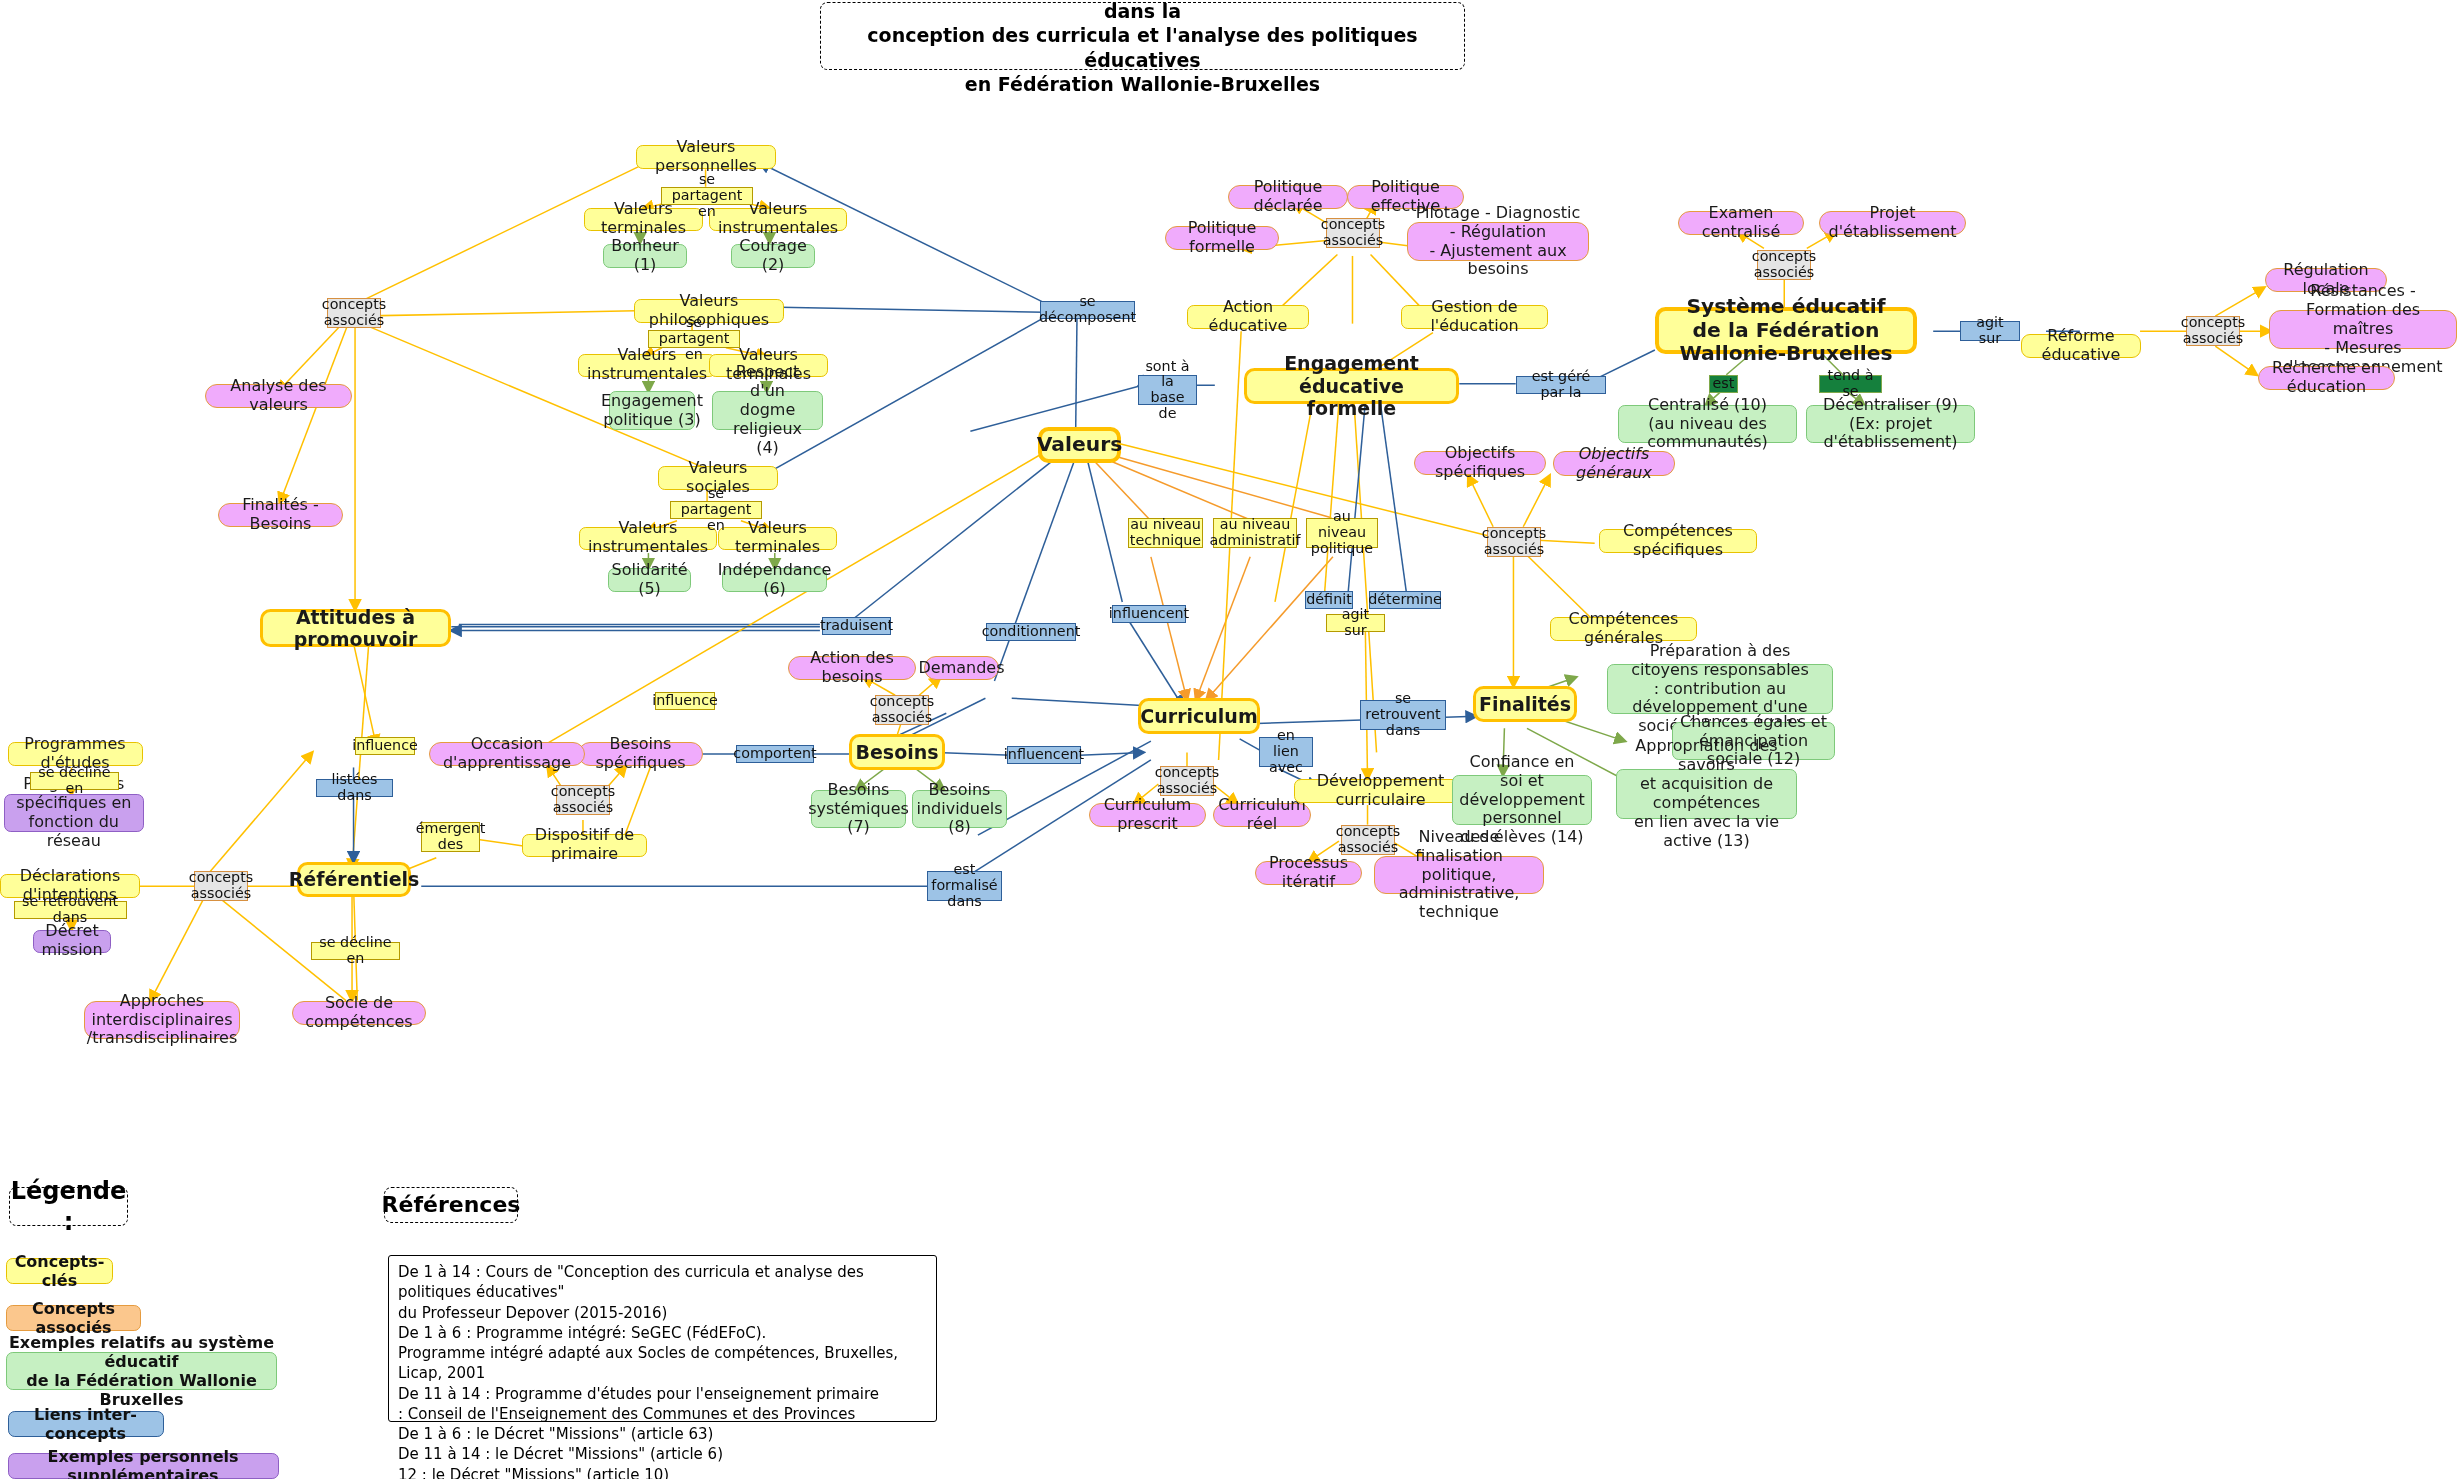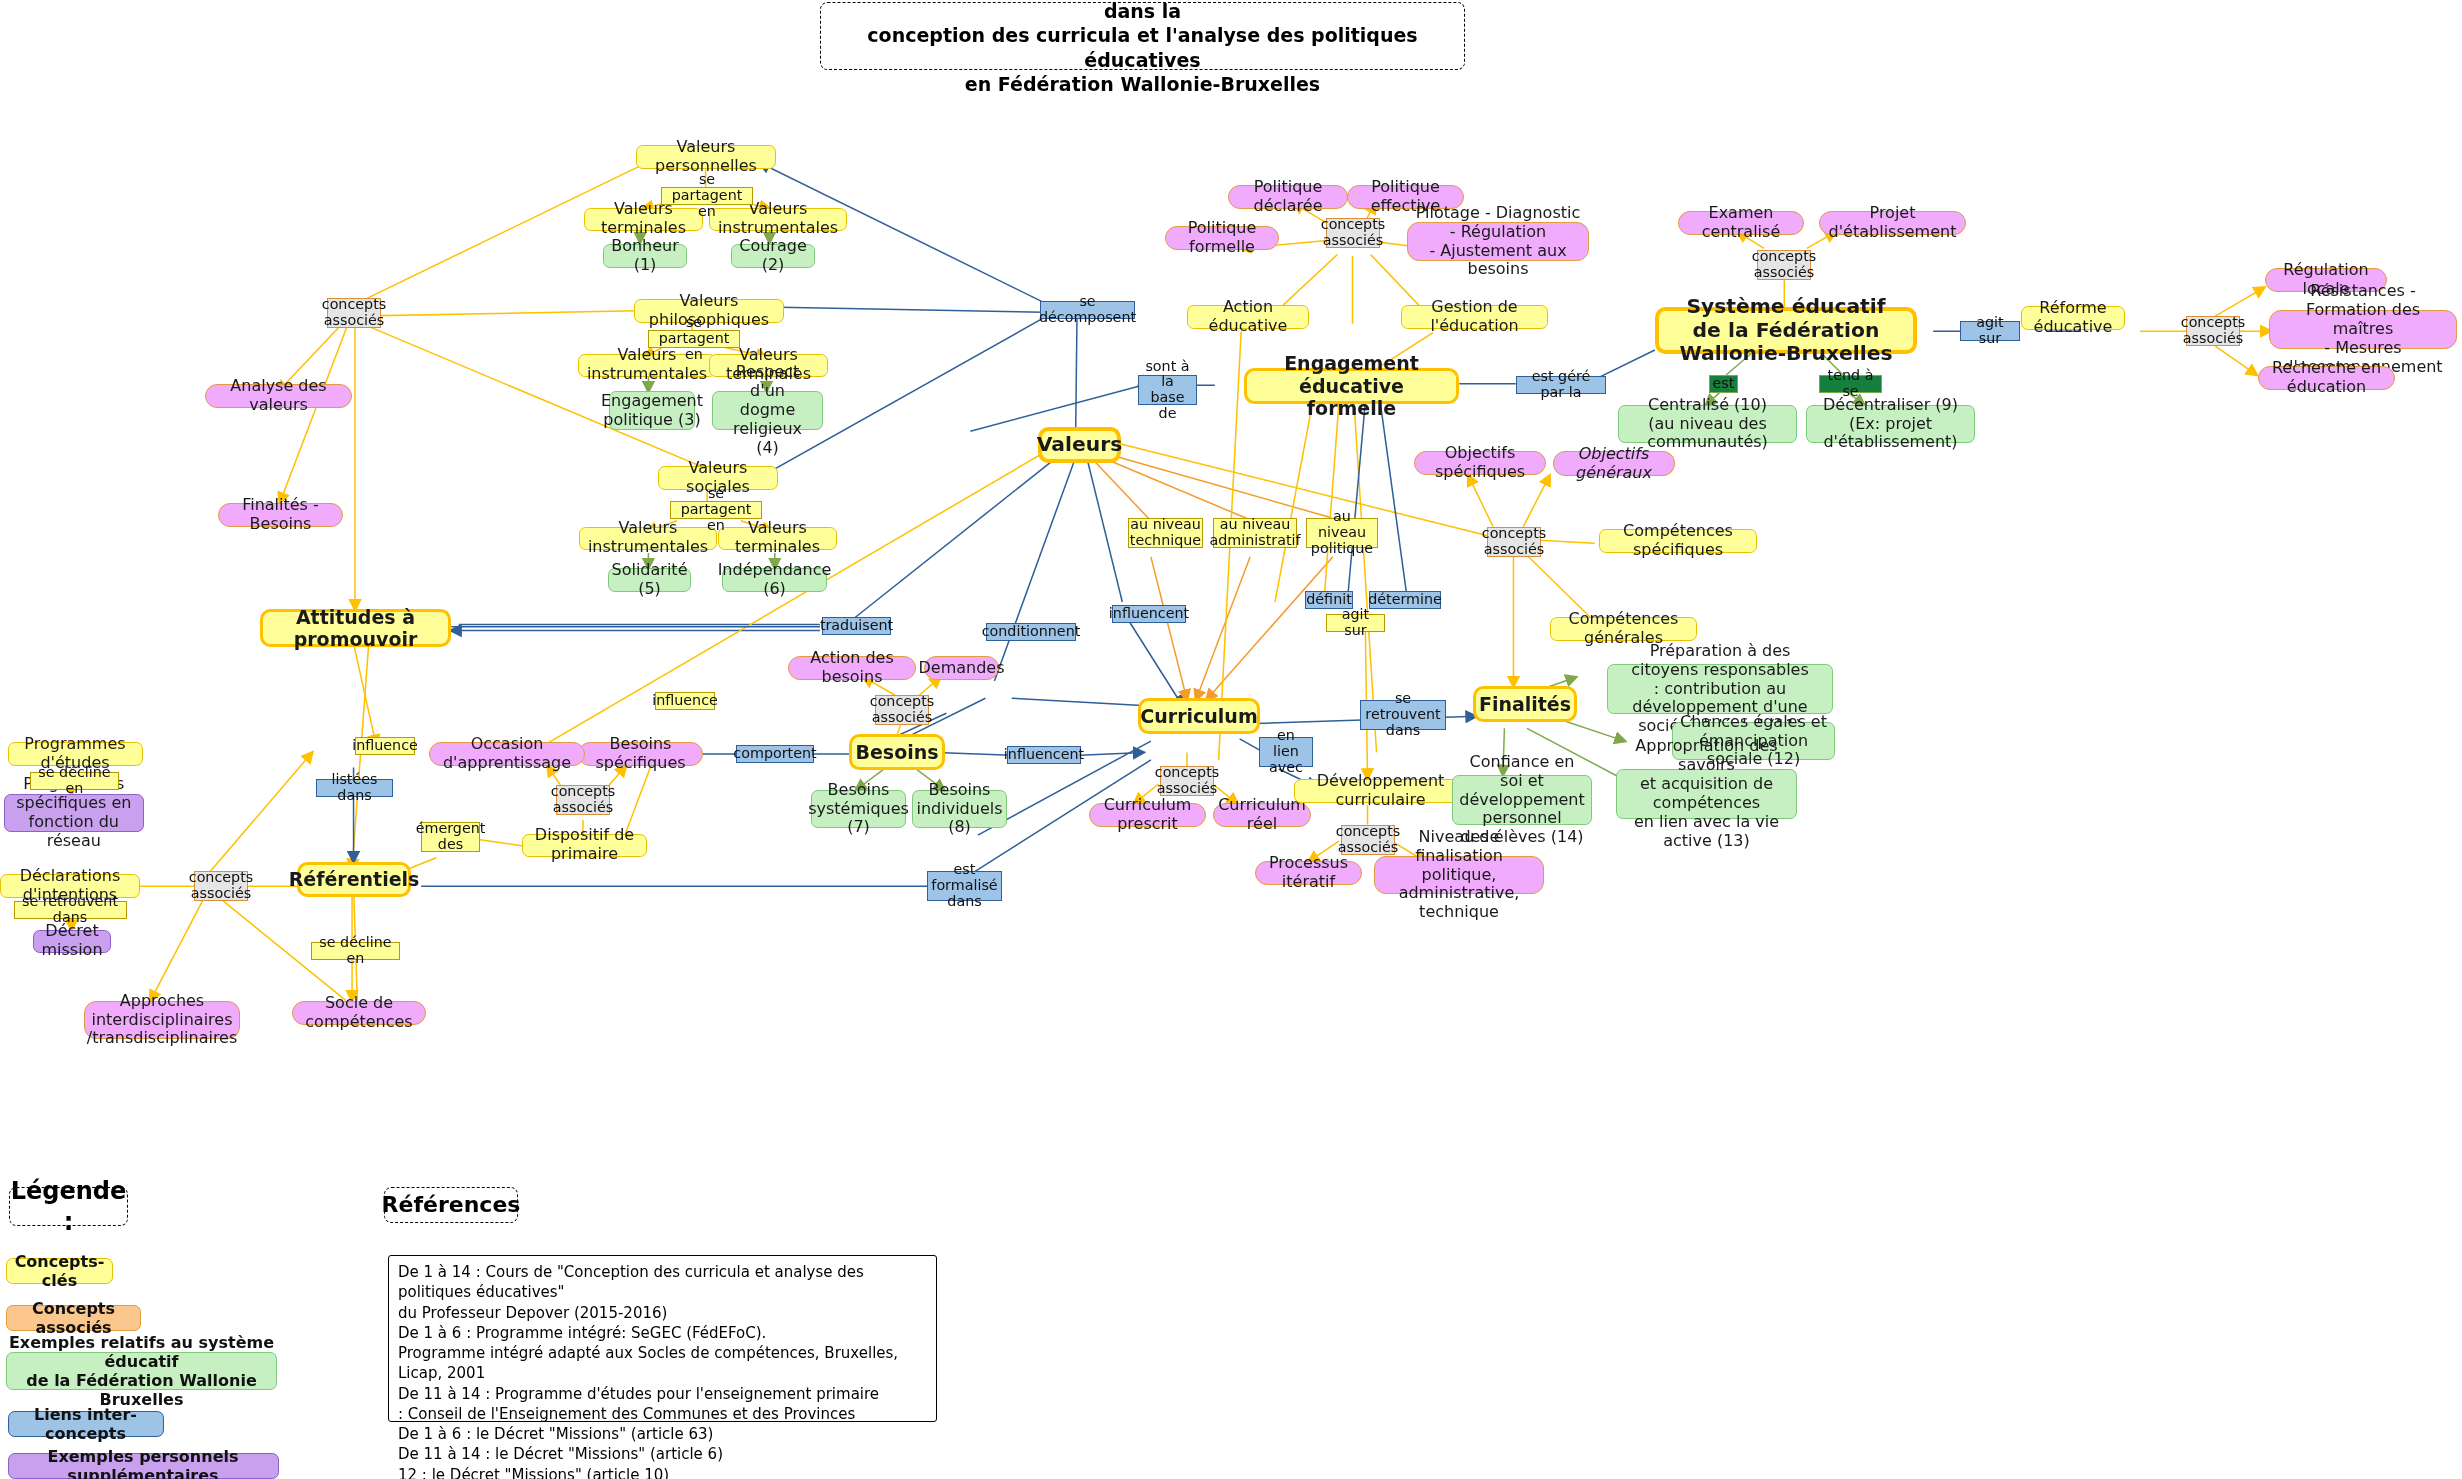--- a/index.html
+++ b/index.html
@@ -397,21 +397,21 @@
 associés</div>
   <div class="node key" style="left:1655px;top:307px;width:262px;height:47px;">Système éducatif
 de la Fédération Wallonie-Bruxelles</div>
   <div class="lbl g" style="left:1709px;top:375px;width:29px;height:18px;">est</div>
   <div class="lbl g" style="left:1819px;top:375px;width:63px;height:18px;">tend à se</div>
   <div class="node grn" style="left:1618px;top:405px;width:179px;height:38px;">Centralisé (10)
 (au niveau des communautés)</div>
   <div class="node grn" style="left:1806px;top:405px;width:169px;height:38px;">Décentraliser (9)
 (Ex: projet d'établissement)</div>
   <div class="lbl b" style="left:1960px;top:321px;width:60px;height:19.6px;">agit sur</div>
-  <div class="node yel" style="left:2021px;top:306px;width:104px;height:24px;">Réforme éducative</div>
+  <div class="node yel" style="left:2021px;top:334px;width:120px;height:24px;border-radius:9px;">Réforme éducative</div>
 
   <div class="lbl o" style="left:2186px;top:316px;width:54px;height:30px;">concepts
 associés</div>
   <div class="node org" style="left:2265px;top:268px;width:122px;height:24px;">Régulation locale</div>
   <div class="node org" style="left:2269px;top:310px;width:188px;height:39px;">Résistances - Formation des maîtres
 - Mesures d'accompagnement</div>
   <div class="node org" style="left:2258px;top:366px;width:137px;height:24px;">Recherche en éducation</div>
 
   <div class="dashbox" id="legend-title" style="left:9px;top:1187px;width:119px;height:39px;">Légende :</div>
 

